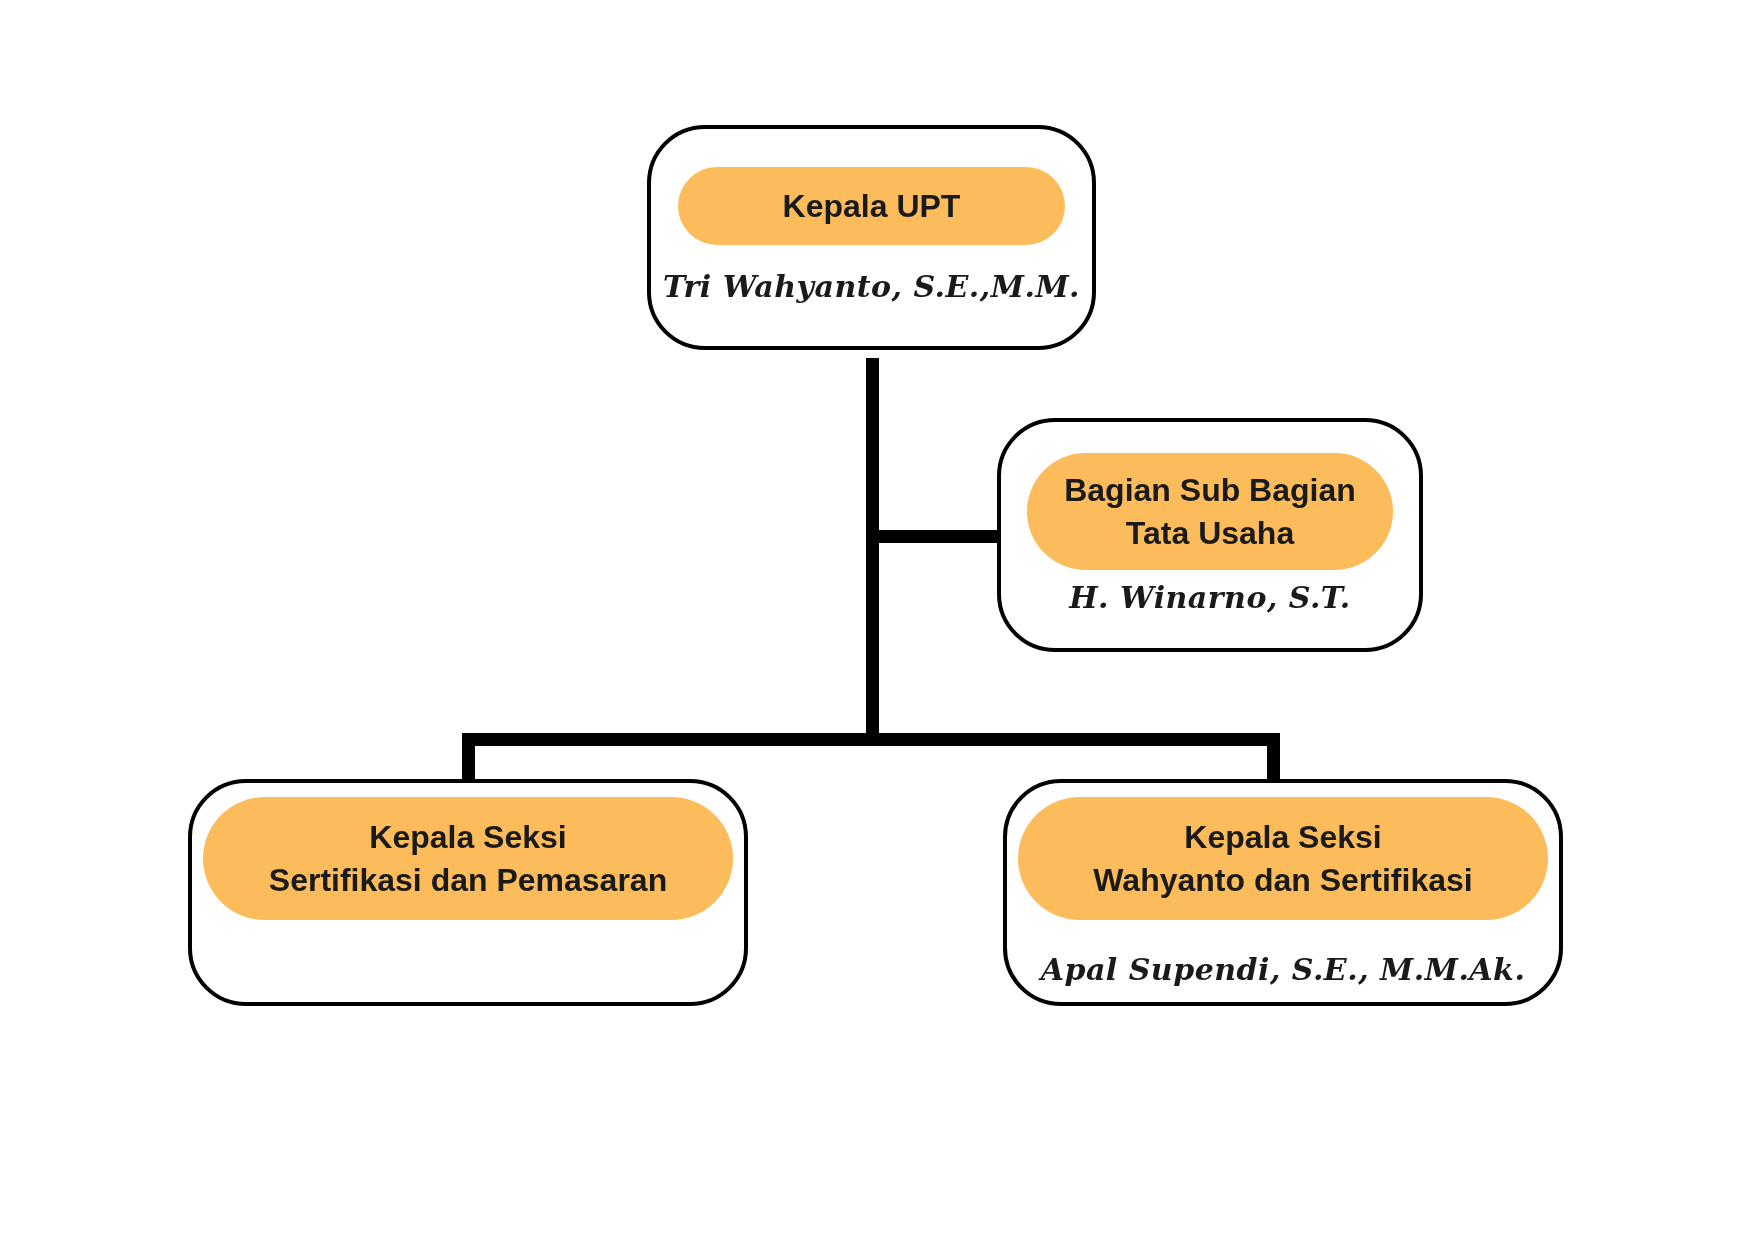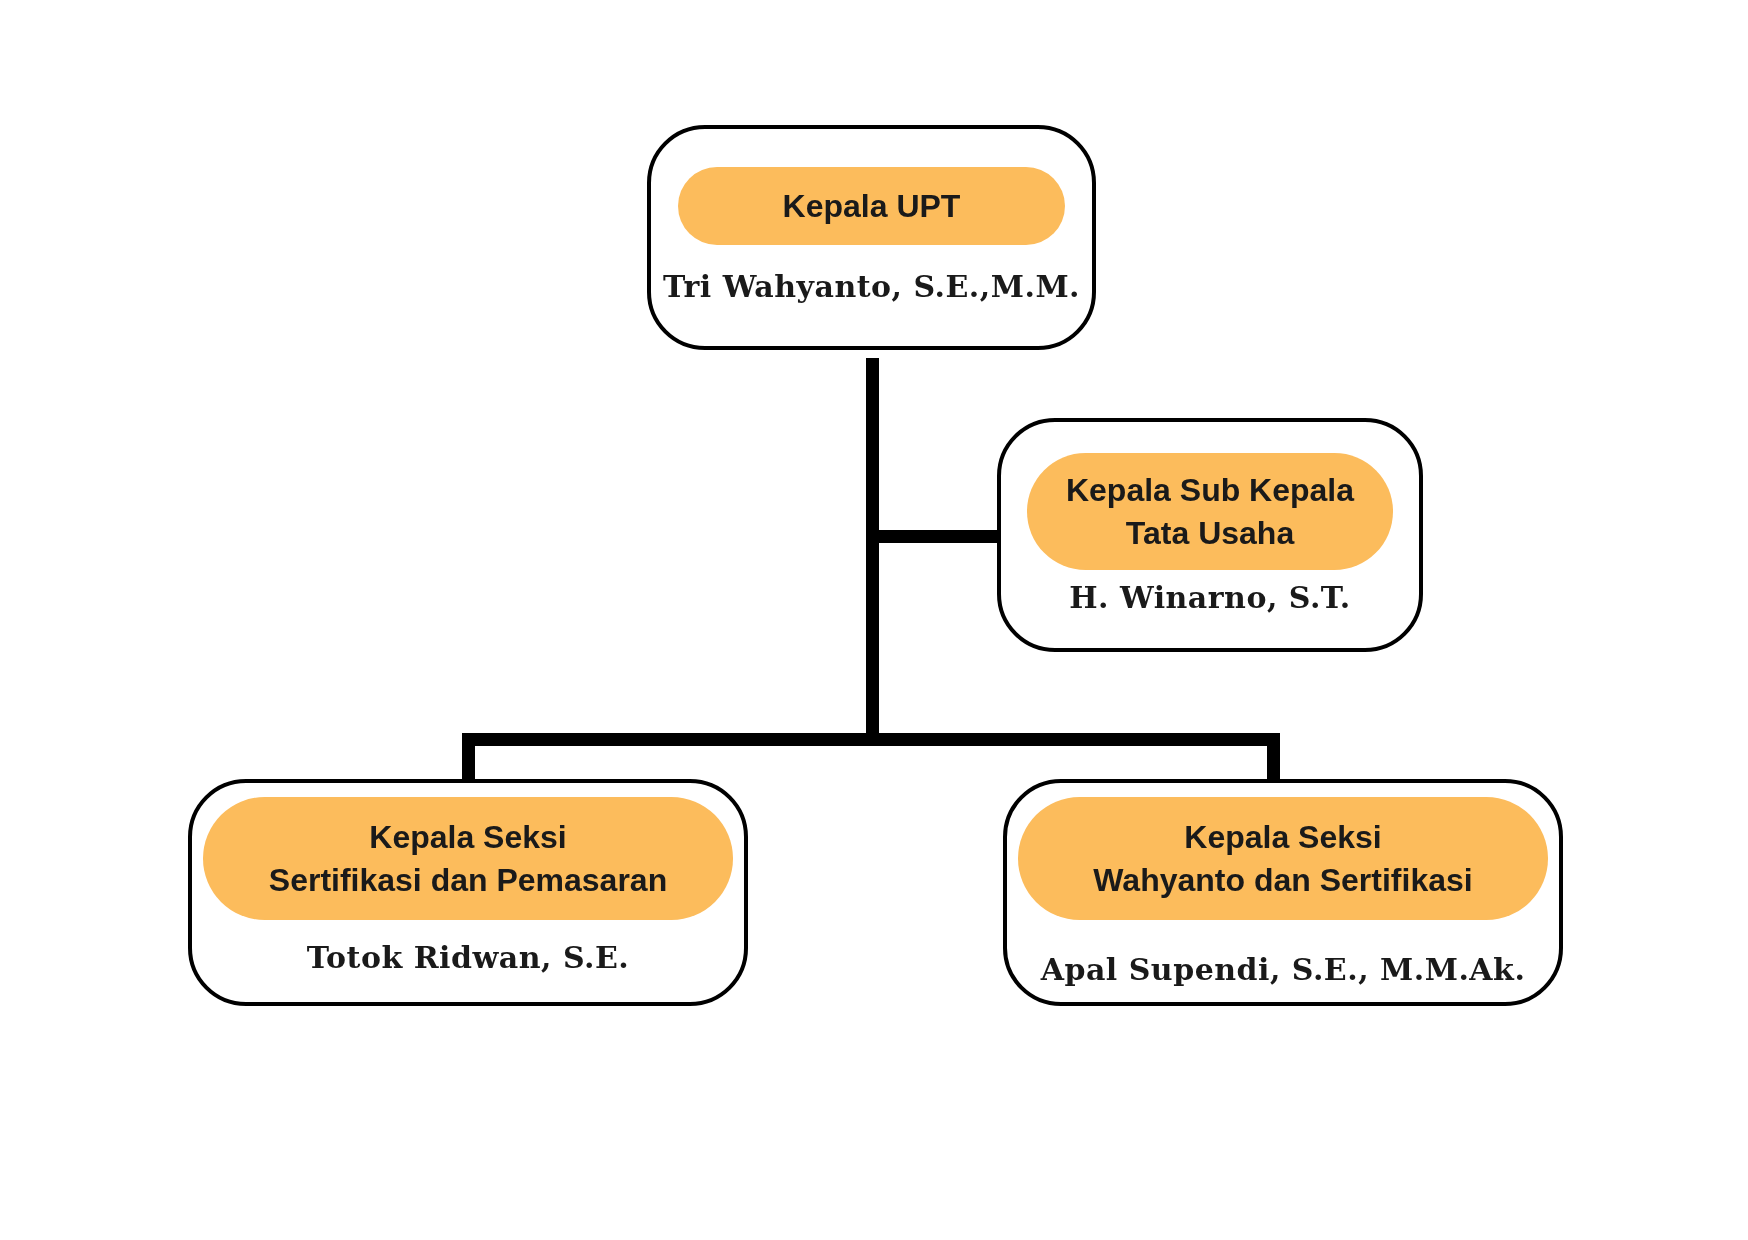--- a/index.html
+++ b/index.html
@@ -43,20 +43,21 @@
     font-size: 32px;
     line-height: 43px;
     color: var(--text);
   }
   .person {
     position: absolute;
     left: 0;
     width: 100%;
     text-align: center;
     font-family: "DejaVu Serif", serif;
+    font-style: italic;
     font-weight: 700;
     font-size: 30px;
     color: var(--text);
     letter-spacing: 0.5px;
   }
 
   
   #node-kepala-upt   { left: 647px;  top: 125px; width: 449px; height: 225px; }
   #node-kepala-upt .pill   { left: 27px; top: 38px; width: 387px; height: 78px; }
   #node-kepala-upt .person { top: 140px; }
@@ -93,32 +94,31 @@
 
   <div class="node" id="node-kepala-upt">
     <div class="pill">
       <span>Kepala UPT</span>
     </div>
     <div class="person">Tri Wahyanto, S.E.,M.M.</div>
   </div>
 
   <div class="node" id="node-tata-usaha">
     <div class="pill">
-      <span>Kepala Sub Kepala</span>
+      <span>Bagian Sub Bagian</span>
       <span>Tata Usaha</span>
     </div>
     <div class="person">H. Winarno, S.T.</div>
   </div>
 
   <div class="node" id="node-pengembangan">
     <div class="pill">
       <span>Kepala Seksi</span>
       <span>Sertifikasi dan Pemasaran</span>
     </div>
-    <div class="person">Totok Ridwan, S.E.</div>
   </div>
 
   <div class="node" id="node-pelatihan">
     <div class="pill">
       <span>Kepala Seksi</span>
       <span>Wahyanto dan Sertifikasi</span>
     </div>
     <div class="person">Apal Supendi, S.E., M.M.Ak.</div>
   </div>
 

